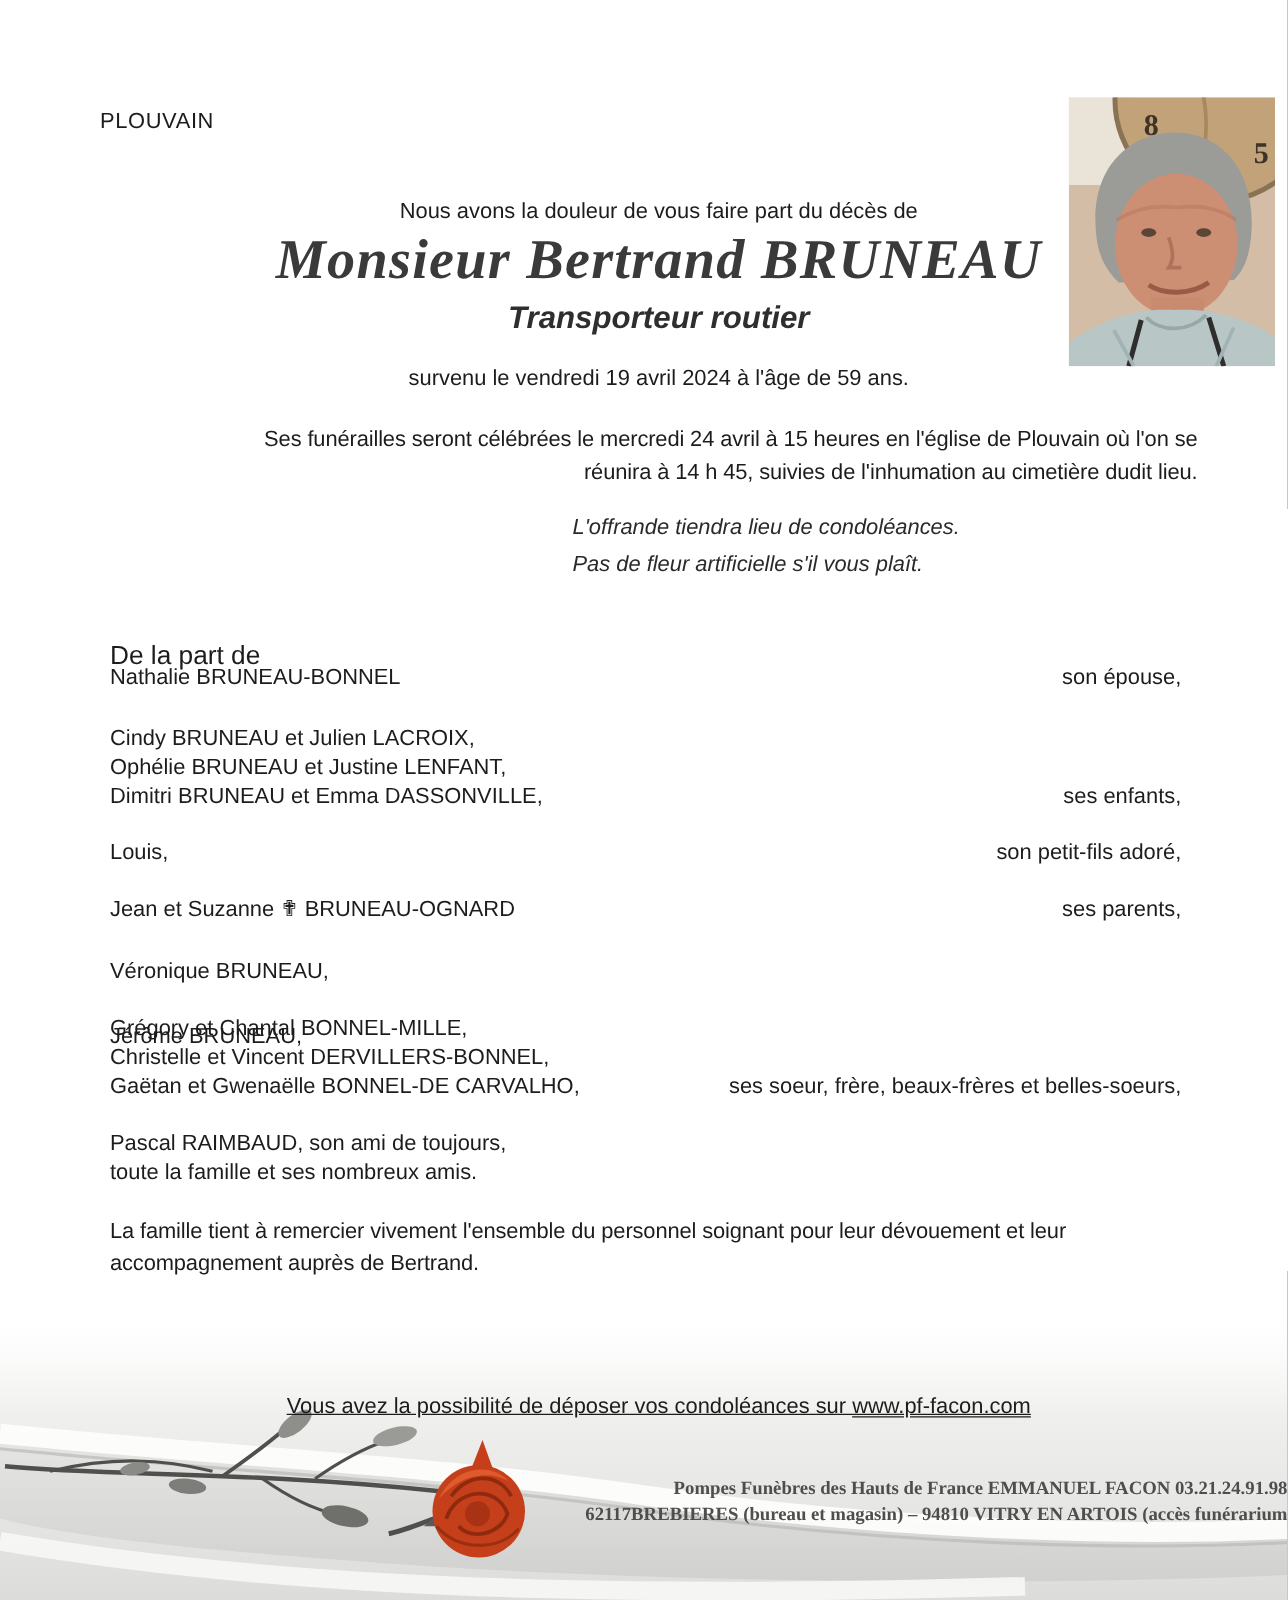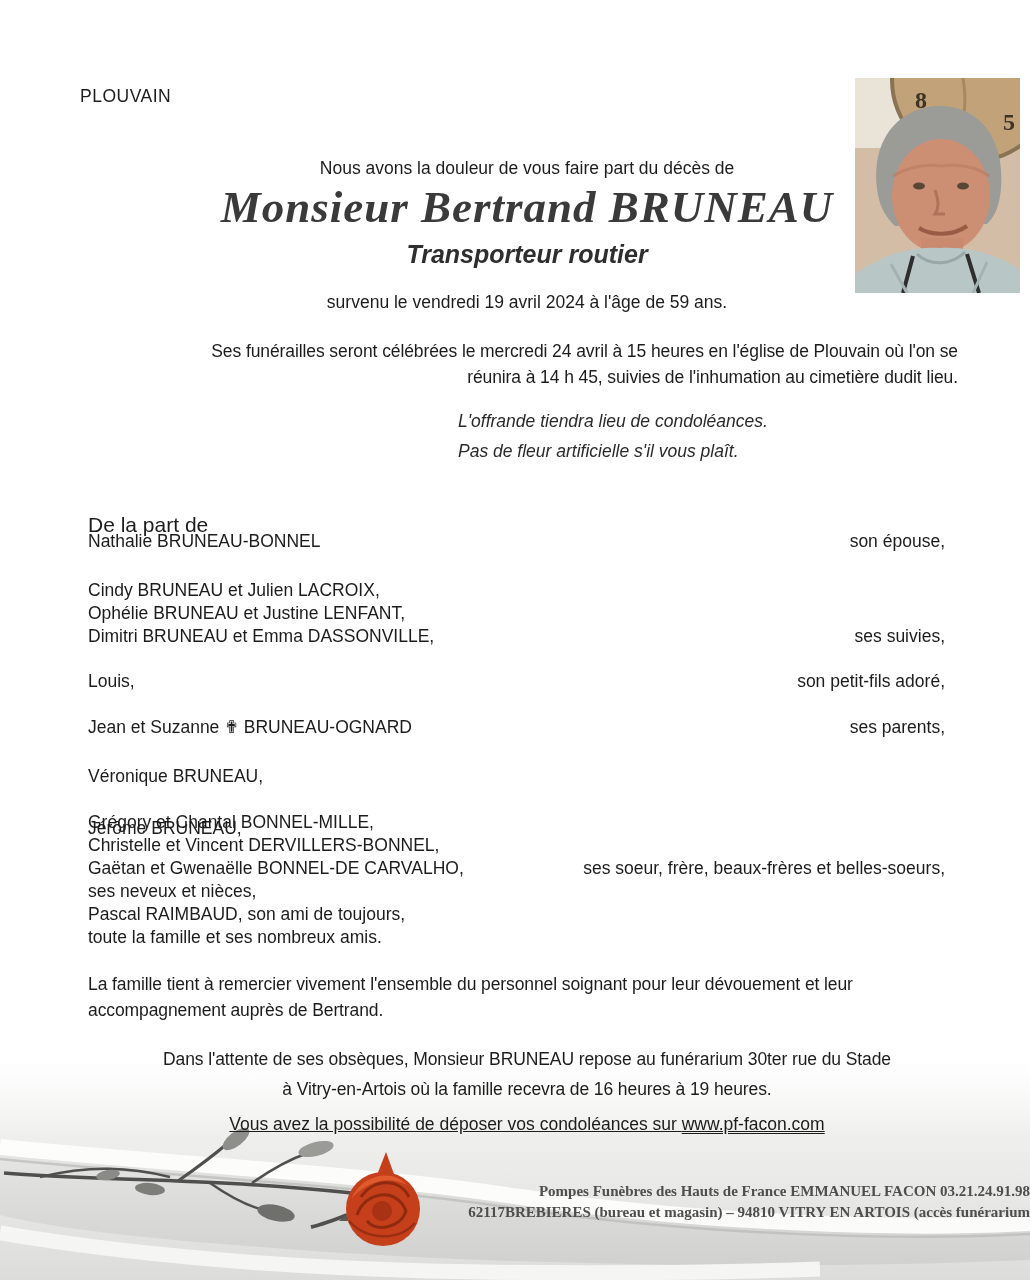--- a/index.html
+++ b/index.html
@@ -149,21 +149,21 @@
   <div class="abs family-row text-layer" style="top:580px">
     <span>Cindy BRUNEAU et Julien LACROIX,</span>
     <span></span>
   </div>
   <div class="abs family-row text-layer" style="top:603px">
     <span>Ophélie BRUNEAU et Justine LENFANT,</span>
     <span></span>
   </div>
   <div class="abs family-row text-layer" style="top:626px">
     <span>Dimitri BRUNEAU et Emma DASSONVILLE,</span>
-    <span>ses suivies,</span>
+    <span>ses enfants,</span>
   </div>
   <div class="abs family-row text-layer" style="top:671px">
     <span>Louis,</span>
     <span>son petit-fils adoré,</span>
   </div>
   <div class="abs family-row text-layer" style="top:717px">
     <span>Jean et Suzanne ✟ BRUNEAU-OGNARD</span>
     <span>ses parents,</span>
   </div>
   <div class="abs family-row text-layer" style="top:766px">
@@ -179,42 +179,34 @@
     <span></span>
   </div>
   <div class="abs family-row text-layer" style="top:835px">
     <span>Christelle et Vincent DERVILLERS-BONNEL,</span>
     <span></span>
   </div>
   <div class="abs family-row text-layer" style="top:858px">
     <span>Gaëtan et Gwenaëlle BONNEL-DE CARVALHO,</span>
     <span>ses soeur, frère, beaux-frères et belles-soeurs,</span>
   </div>
-  <div class="abs family-row text-layer" style="top:881px">
-    <span>ses neveux et nièces,</span>
-    <span></span>
-  </div>
   <div class="abs family-row text-layer" style="top:904px">
     <span>Pascal RAIMBAUD, son ami de toujours,</span>
     <span></span>
   </div>
   <div class="abs family-row text-layer" style="top:927px">
     <span>toute la famille et ses nombreux amis.</span>
     <span></span>
   </div>
 
   <div class="abs closing-thanks body-text text-layer">
     <div>La famille tient à remercier vivement l'ensemble du personnel soignant pour leur dévouement et leur</div>
     <div>accompagnement auprès de Bertrand.</div>
   </div>
 
-  <div class="abs center-block repose body-text text-layer">
-    <div>Dans l'attente de ses obsèques, Monsieur BRUNEAU repose au funérarium 30ter rue du Stade</div>
-    <div>à Vitry-en-Artois où la famille recevra de 16 heures à 19 heures.</div>
-  </div>
 
   <div class="abs center-block online text-layer">
     <span>Vous avez la possibilité de déposer vos condoléances sur </span><span class="url">www.pf-facon.com</span>
   </div>
 
   <div class="abs footer text-layer">
     <div>Pompes Funèbres des Hauts de France EMMANUEL FACON 03.21.24.91.98</div>
     <div>62117BREBIERES (bureau et magasin) – 94810 VITRY EN ARTOIS (accès funérarium</div>
   </div>
 

